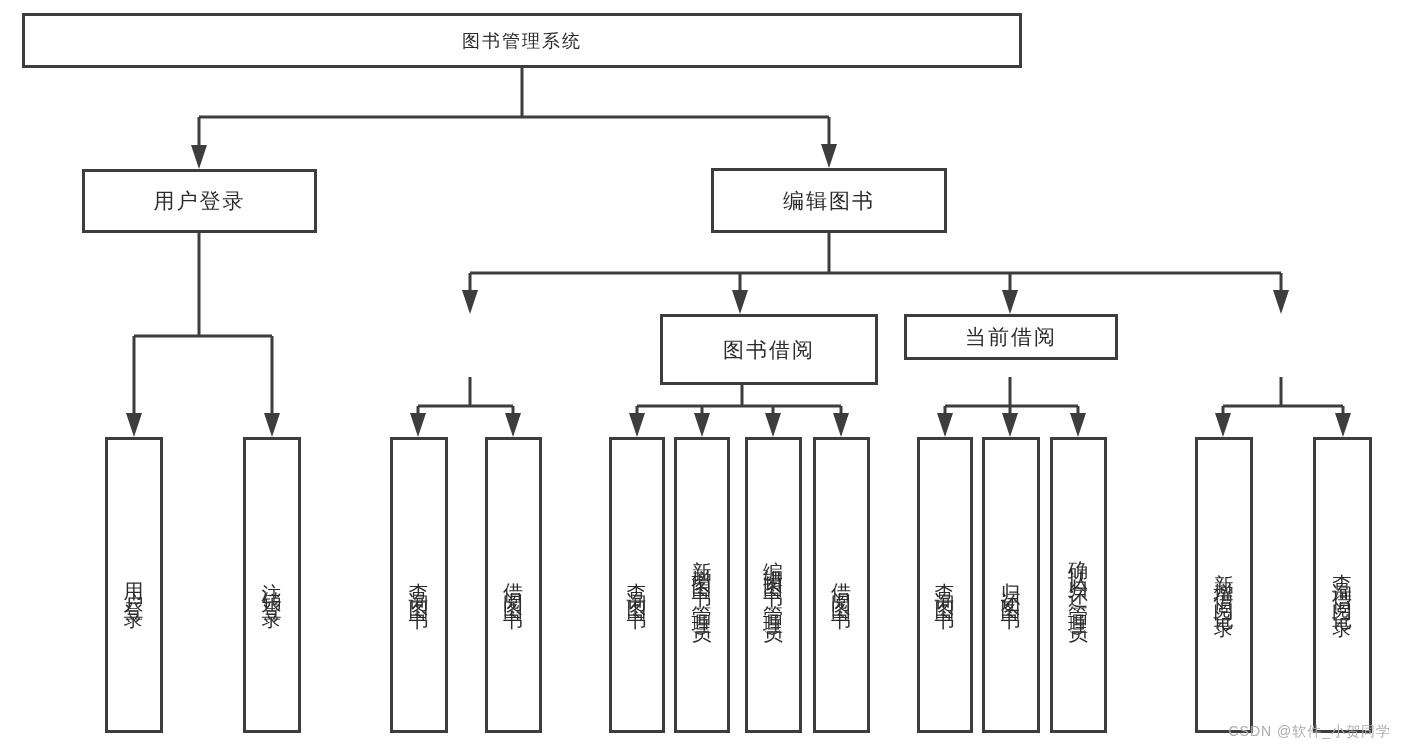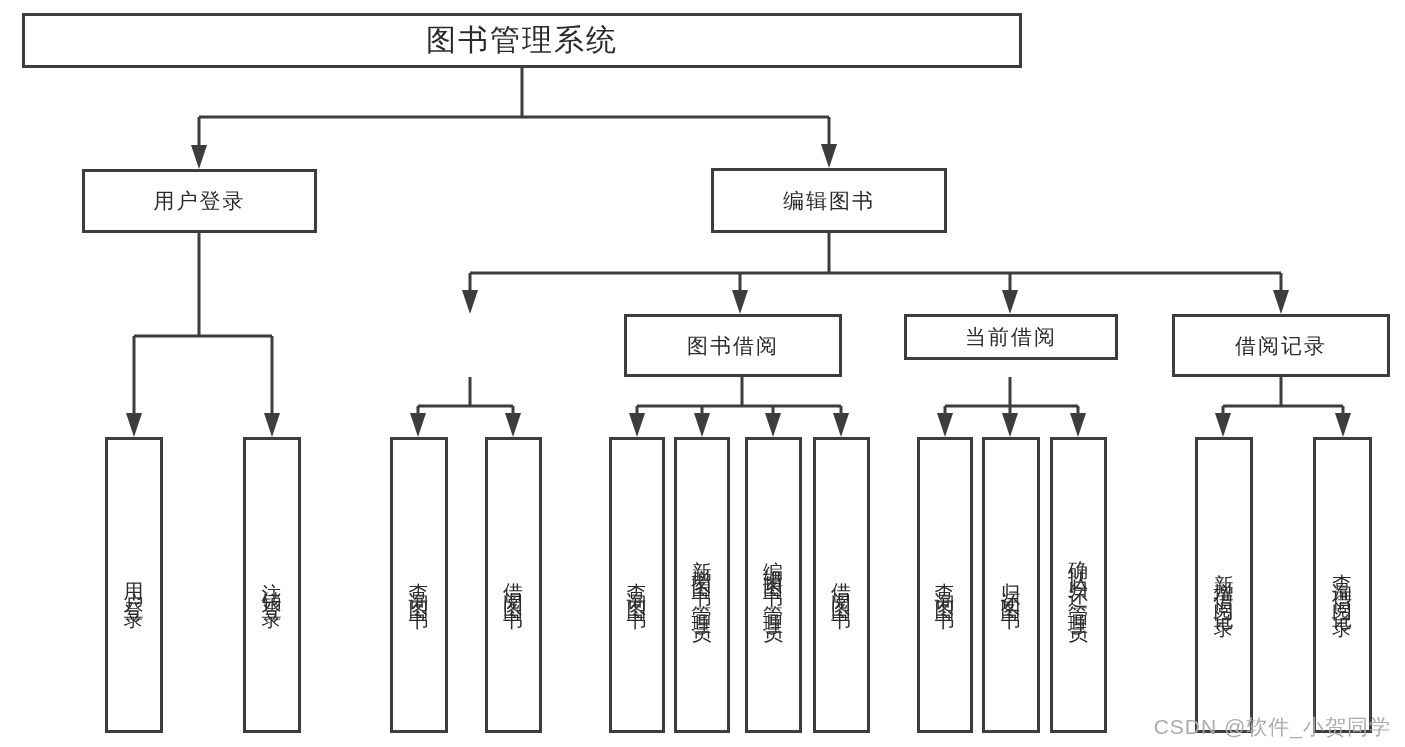--- a/index.html
+++ b/index.html
@@ -17,34 +17,34 @@
     border:3px solid #3d3d3d;
     background:#ffffff;
     display:flex;
     align-items:center;
     justify-content:center;
     color:#2b2b2b;
     font-size:21px;
     letter-spacing:2px;
     z-index:2;
   }
-  .node.root{font-size:30px;font-family:Liberation Mono, monospace;}
+  .node.root{font-size:18px;font-family:Liberation Mono, monospace;}
   .leaf .vtext{
     writing-mode:vertical-rl;
     text-orientation:mixed;
     font-size:20px;
     letter-spacing:9px;
     line-height:1;
     color:#2b2b2b;
   }
   .watermark{
     position:absolute;
     right:14px;
     bottom:6px;
-    font-size:21px;
+    font-size:14px;
     letter-spacing:1px;
     color:#acacac;
     z-index:3;
     white-space:nowrap;
   }
 </style>
 </head>
 <body>
 
 <div class="canvas">
@@ -88,28 +88,25 @@
     <span>图书管理系统</span>
   </div>
 
   <div class="node" style="left:82px;top:169px;width:235px;height:64px">
     <span>用户登录</span>
   </div>
   <div class="node" style="left:711px;top:168px;width:236px;height:65px">
     <span>编辑图书</span>
   </div>
 
-  <div class="node" style="left:624px;top:314px;width:218px;height:63px">
+  <div class="node" style="left:660px;top:314px;width:218px;height:71px">
     <span>图书借阅</span>
   </div>
   <div class="node" style="left:904px;top:314px;width:214px;height:46px">
     <span>当前借阅</span>
-  </div>
-  <div class="node" style="left:1172px;top:314px;width:218px;height:63px">
-    <span>借阅记录</span>
   </div>
 
   <div class="node leaf" style="left:105px;top:437px;width:58px;height:296px">
     <span class="vtext">用户登录</span>
   </div>
   <div class="node leaf" style="left:243px;top:437px;width:58px;height:296px">
     <span class="vtext">注销登录</span>
   </div>
 
   <div class="node leaf" style="left:390px;top:437px;width:58px;height:296px">

